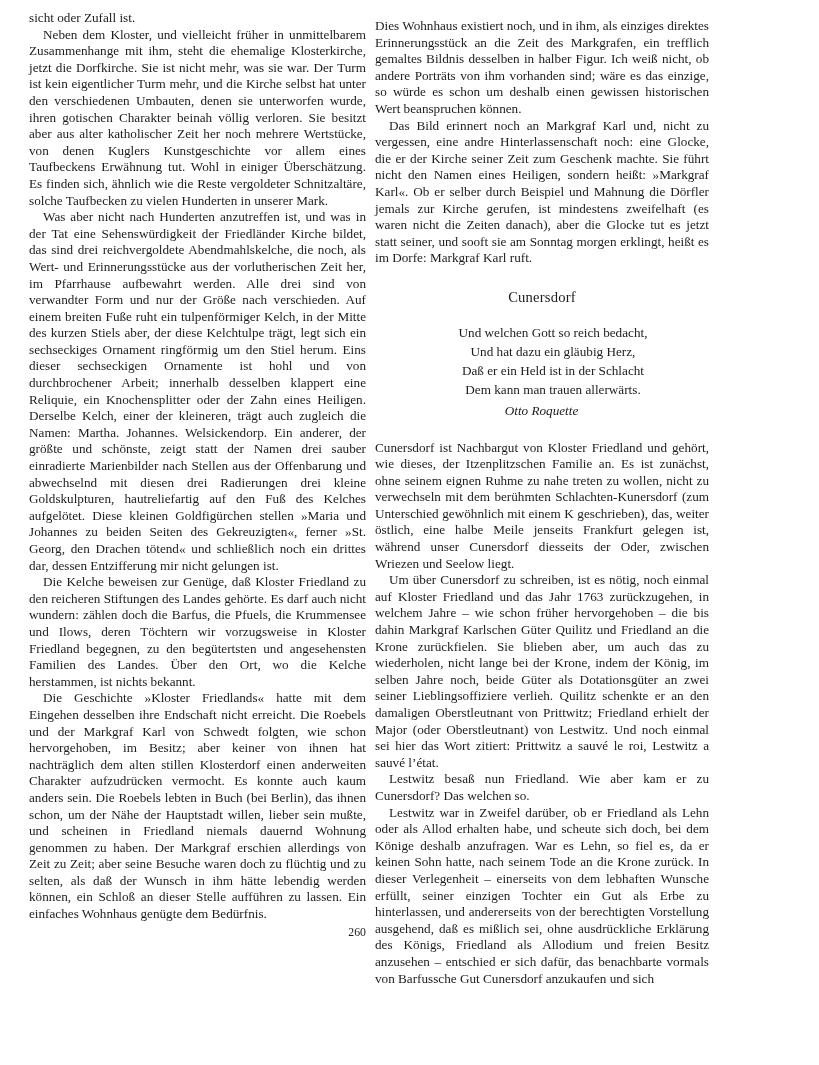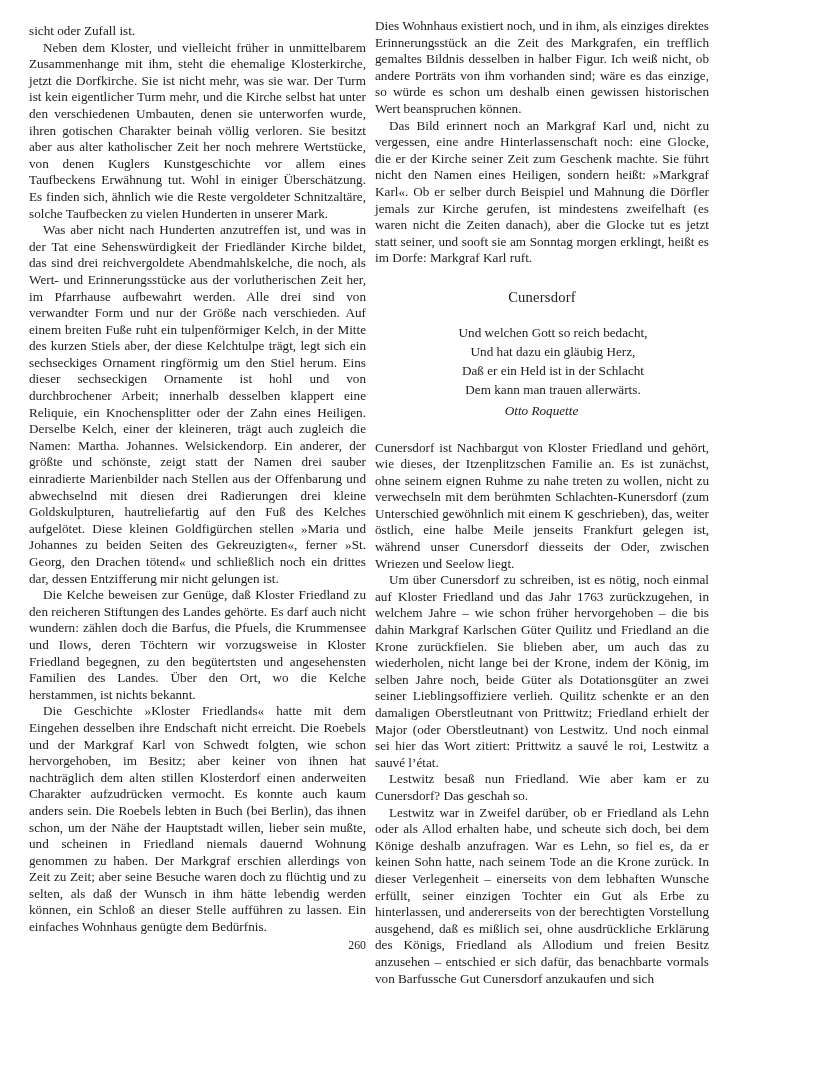--- a/index.html
+++ b/index.html
@@ -18,21 +18,21 @@
     padding: 10px 0 0 29px;
     gap: 9px;
   }
   .col {
     font-size: 13.2px;
     line-height: 16.6px;
     text-align: justify;
     hyphens: auto;
     -webkit-hyphens: auto;
   }
-  .col-left  { width: 337px; margin-top: 13px; }
+  .col-left  { width: 337px; }
   .col-right { width: 334px; margin-top: 8px; }
   .col p { margin: 0; }
   .col p.indent { text-indent: 14px; }
   .chapter-heading {
     text-align: center;
     font-weight: normal;
     font-size: 14.6px;
     letter-spacing: 0.2px;
     margin: 22px 0 17px 0;
   }
@@ -78,18 +78,18 @@
       <div class="poem">
         <div class="poem-line">Und welchen Gott so reich bedacht,</div>
         <div class="poem-line">Und hat dazu ein gläubig Herz,</div>
         <div class="poem-line">Daß er ein Held ist in der Schlacht</div>
         <div class="poem-line">Dem kann man trauen allerwärts.</div>
       </div>
       <div class="poem-attribution">Otto Roquette</div>
 
       <p>Cunersdorf ist Nachbargut von Kloster Friedland und gehört, wie dieses, der Itzenplitzschen Familie an. Es ist zunächst, ohne seinem eignen Ruhme zu nahe treten zu wollen, nicht zu verwechseln mit dem berühmten Schlachten-Kunersdorf (zum Unterschied gewöhnlich mit einem K geschrieben), das, weiter östlich, eine halbe Meile jenseits Frankfurt gelegen ist, während unser Cunersdorf diesseits der Oder, zwischen Wriezen und Seelow liegt.</p>
       <p class="indent">Um über Cunersdorf zu schreiben, ist es nötig, noch einmal auf Kloster Friedland und das Jahr 1763 zurückzugehen, in welchem Jahre – wie schon früher hervorgehoben – die bis dahin Markgraf Karlschen Güter Quilitz und Friedland an die Krone zurückfielen. Sie blieben aber, um auch das zu wiederholen, nicht lange bei der Krone, indem der König, im selben Jahre noch, beide Güter als Dotationsgüter an zwei seiner Lieblingsoffiziere verlieh. Quilitz schenkte er an den damaligen Oberstleutnant von Prittwitz; Friedland erhielt der Major (oder Oberstleutnant) von Lestwitz. Und noch einmal sei hier das Wort zitiert: Prittwitz a sauvé le roi, Lestwitz a sauvé l’état.</p>
-      <p class="indent">Lestwitz besaß nun Friedland. Wie aber kam er zu Cunersdorf? Das geschah so.</p>
+      <p class="indent">Lestwitz besaß nun Friedland. Wie aber kam er zu Cunersdorf? Das welchen so.</p>
       <p class="indent">Lestwitz war in Zweifel darüber, ob er Friedland als Lehn oder als Allod erhalten habe, und scheute sich doch, bei dem Könige deshalb anzufragen. War es Lehn, so fiel es, da er keinen Sohn hatte, nach seinem Tode an die Krone zurück. In dieser Verlegenheit – einerseits von dem lebhaften Wunsche erfüllt, seiner einzigen Tochter ein Gut als Erbe zu hinterlassen, und andererseits von der berechtigten Vorstellung ausgehend, daß es mißlich sei, ohne ausdrückliche Erklärung des Königs, Friedland als Allodium und freien Besitz anzusehen – entschied er sich dafür, das benachbarte vormals von Barfussche Gut Cunersdorf anzukaufen und sich</p>
     </div>
 
   </div>
 </div>
 
 </body></html>

